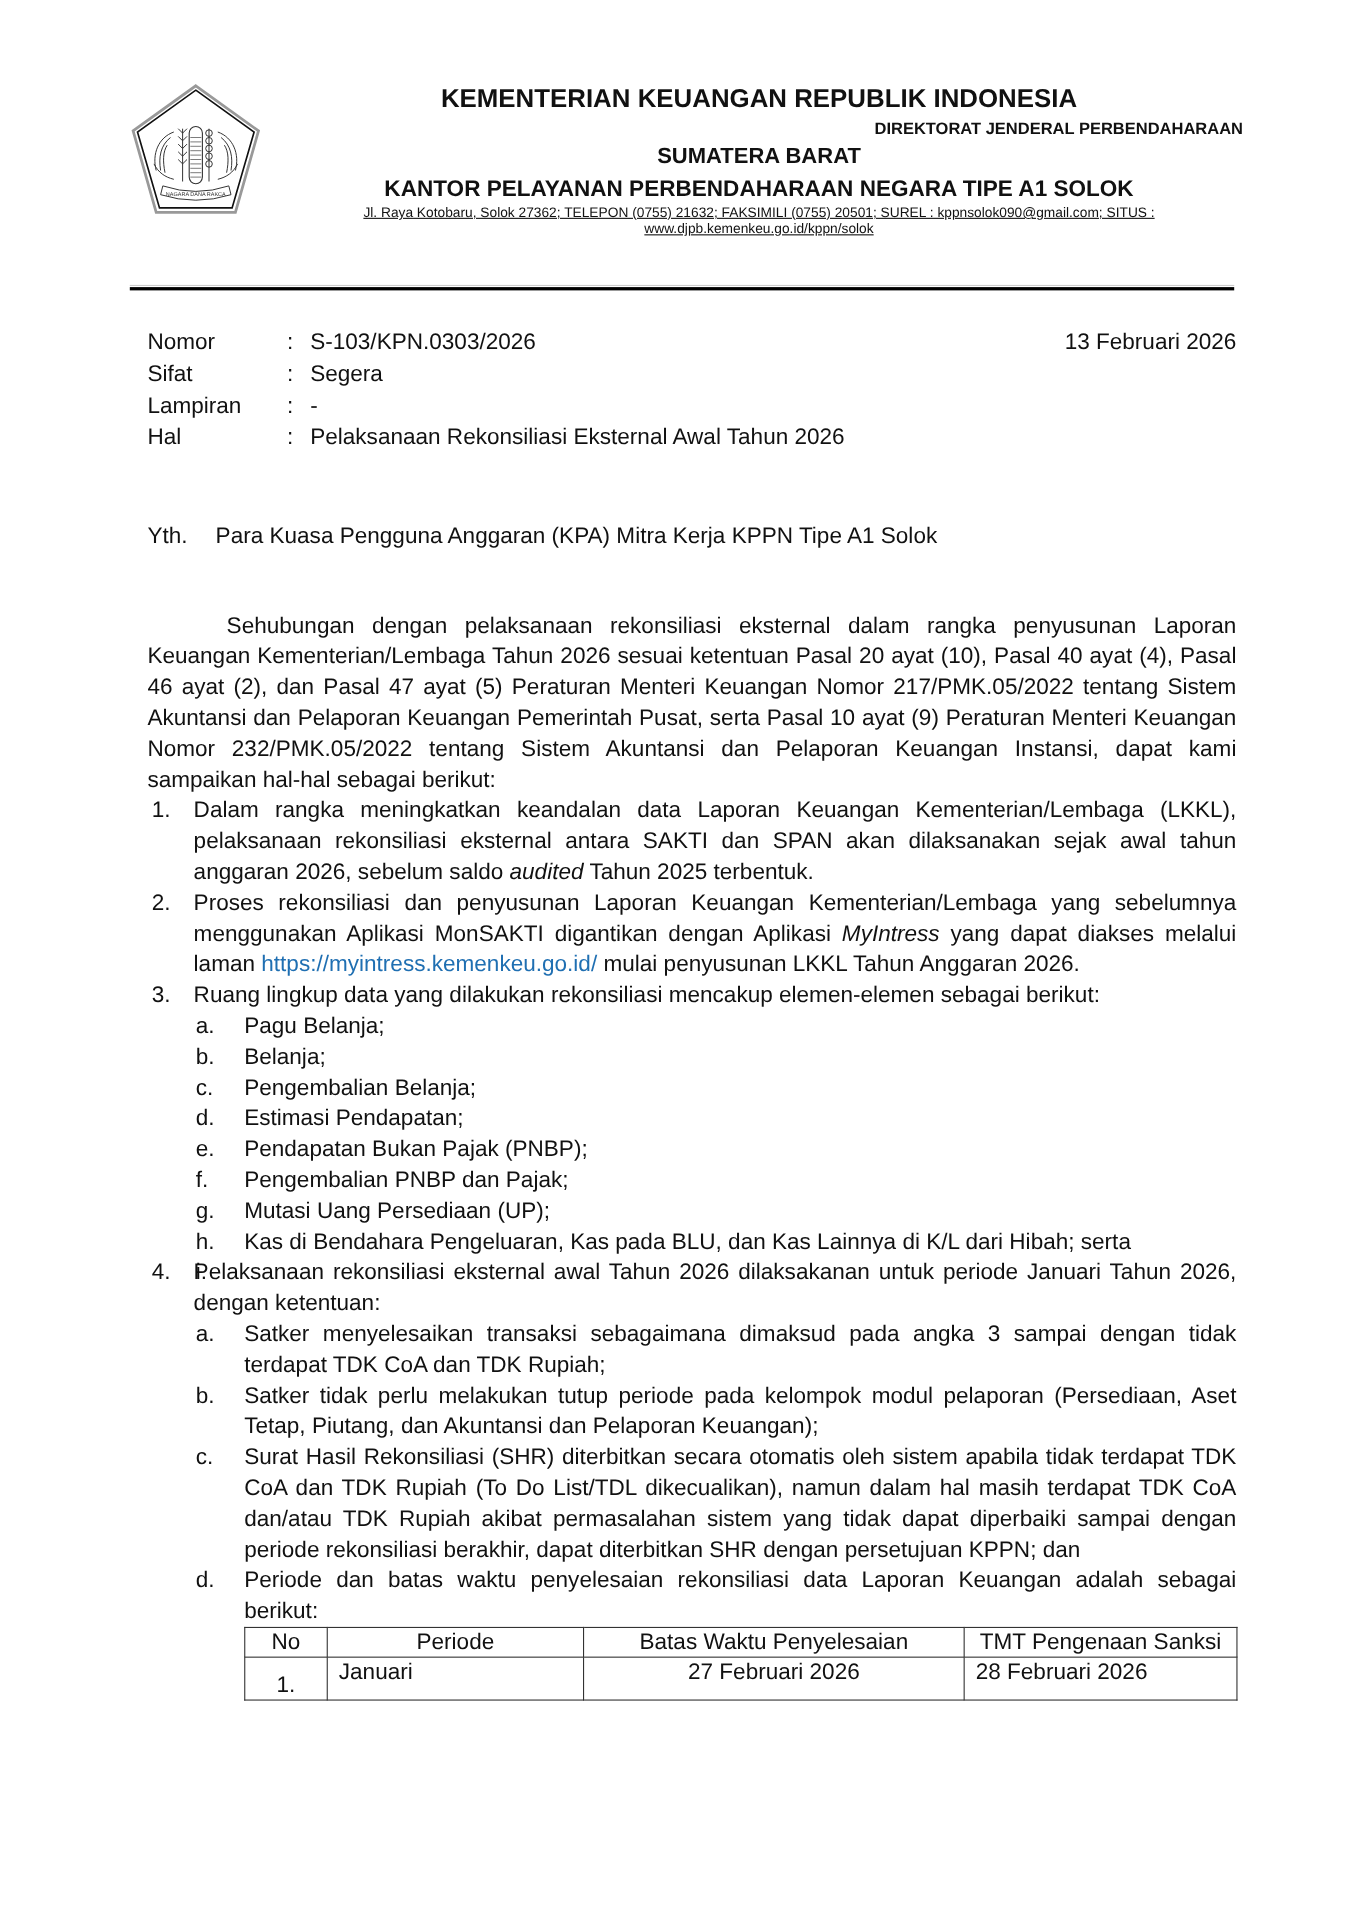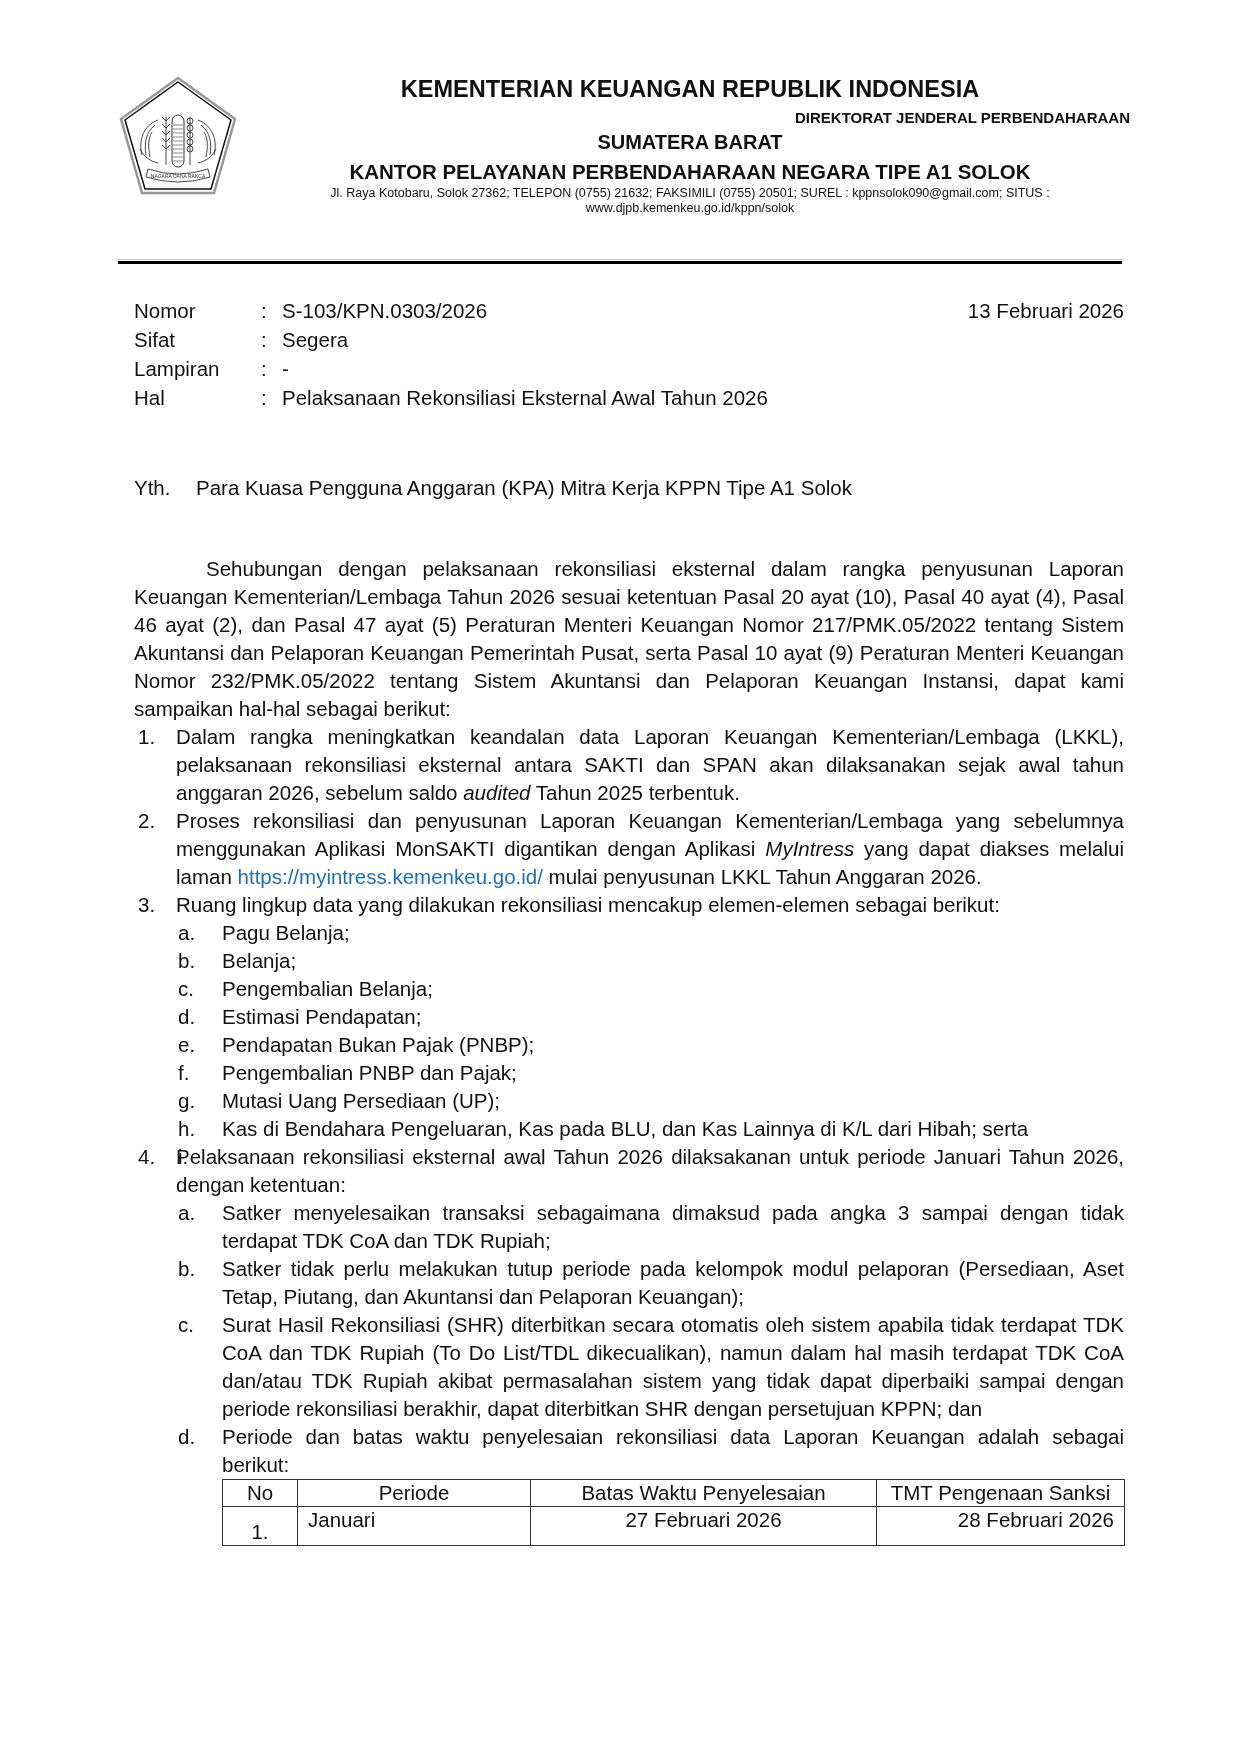--- a/index.html
+++ b/index.html
@@ -8,21 +8,21 @@
   .page { position:absolute; left:0; top:0; width:1241px; height:1754px; }
 
   
   .logo { position:absolute; left:118px; top:75px; width:120px; height:130px; }
   .kop { position:absolute; left:250px; top:74px; width:880px; text-align:center; line-height:1; }
   .kop .l1 { font-size:23.5px; font-weight:bold; letter-spacing:0; height:31px; line-height:31px; }
   .kop .l2 { font-size:15px; font-weight:bold; height:25px; line-height:25px;text-align:right; }
   .kop .l3 { font-size:20px; font-weight:bold; height:25px; line-height:25px; }
   .kop .l4 { font-size:20px; font-weight:bold; height:25px; line-height:25px; }
   .kop .l5 { font-size:20.5px; font-weight:bold; height:27px; line-height:27px; margin-top:3px; }
-  .kop .addr { font-size:12.5px; line-height:15px; margin-top:1px; padding:0 6px; }
+  .kop .addr { font-size:12.5px; line-height:15px; margin-top:1px; padding:0 6px;text-decoration:underline; }
   .rule { position:absolute; left:118px; top:261px; width:1004px; height:3px; background:#000; }
   .rule-thin { position:absolute; left:118px; top:259px; width:1004px; height:1px; background:#ccc; }
 
   
   .meta { position:absolute; left:134px; top:296px; width:990px; font-size:20.5px; }
   .meta .row { position:relative; height:29px; line-height:29px; }
   .meta .lbl { position:absolute; left:0; }
   .meta .colon { position:absolute; left:127px; }
   .meta .val { position:absolute; left:148px; }
   .meta .date { position:absolute; right:0;text-align:center; }
@@ -43,21 +43,21 @@
   em { font-style:italic; }
 
   
   table.sched { border-collapse:collapse; width:903px; margin-left:88px; font-size:20.5px; margin-top:0; }
   table.sched th, table.sched td { border:1.5px solid #333; padding:0 10px; font-weight:normal; }
   table.sched th { height:26px; line-height:26px; text-align:center; }
   table.sched td { height:38px; vertical-align:top; line-height:26px; }
   td.c-no { text-align:center; vertical-align:bottom !important; width:54px; }
   td.c-per { text-align:left; width:212px; }
   td.c-bat { text-align:center; width:325px; }
-  td.c-tmt { text-align:right; }
+  td.c-tmt { text-align:left; }
 </style>
 </head>
 <body>
 
 <div class="page">
 
   <div class="logo">
     <svg width="120" height="130" viewBox="0 0 120 130">
       <polygon points="60,3 117,44 96,118 24,118 3,44" fill="none" stroke="#999" stroke-width="2.5"></polygon>
       <polygon points="60,7 113,45 93,114 27,114 7,45" fill="none" stroke="#111" stroke-width="1.5"></polygon>

